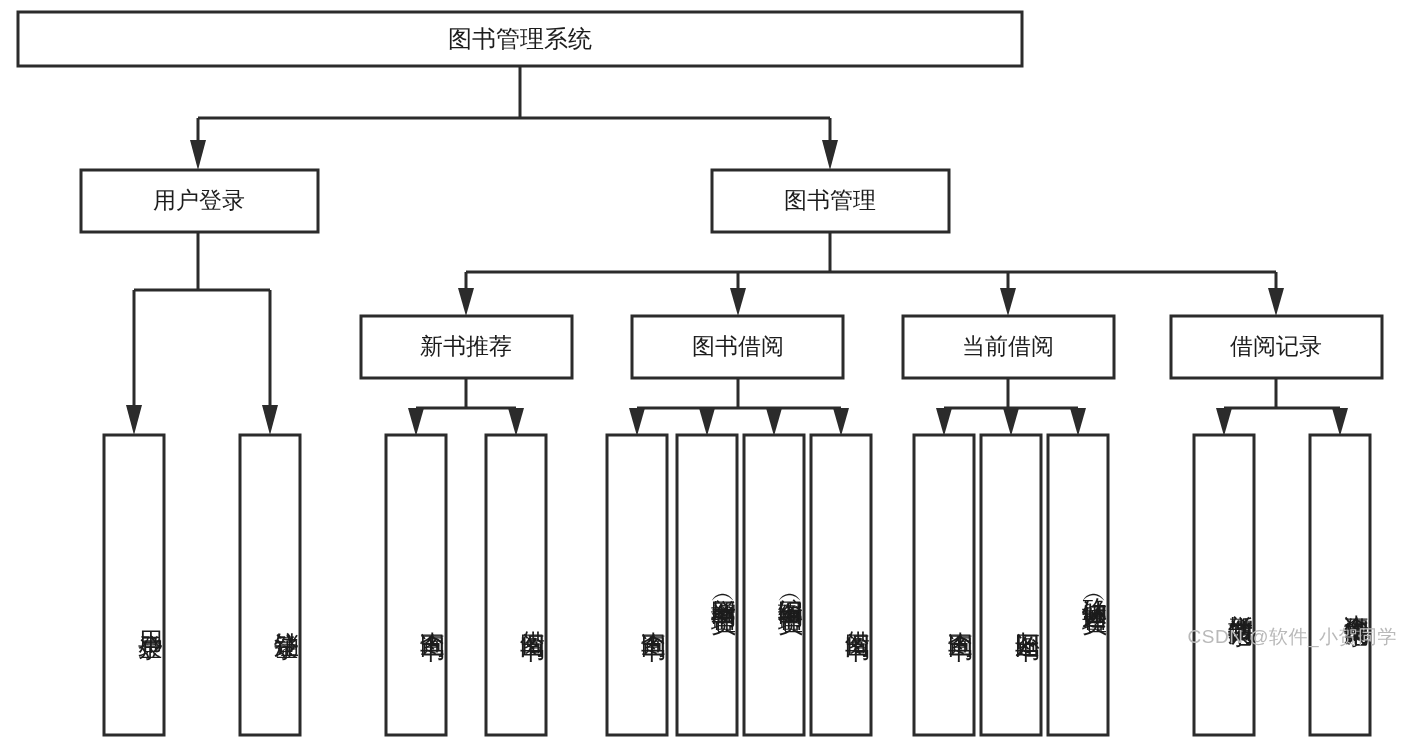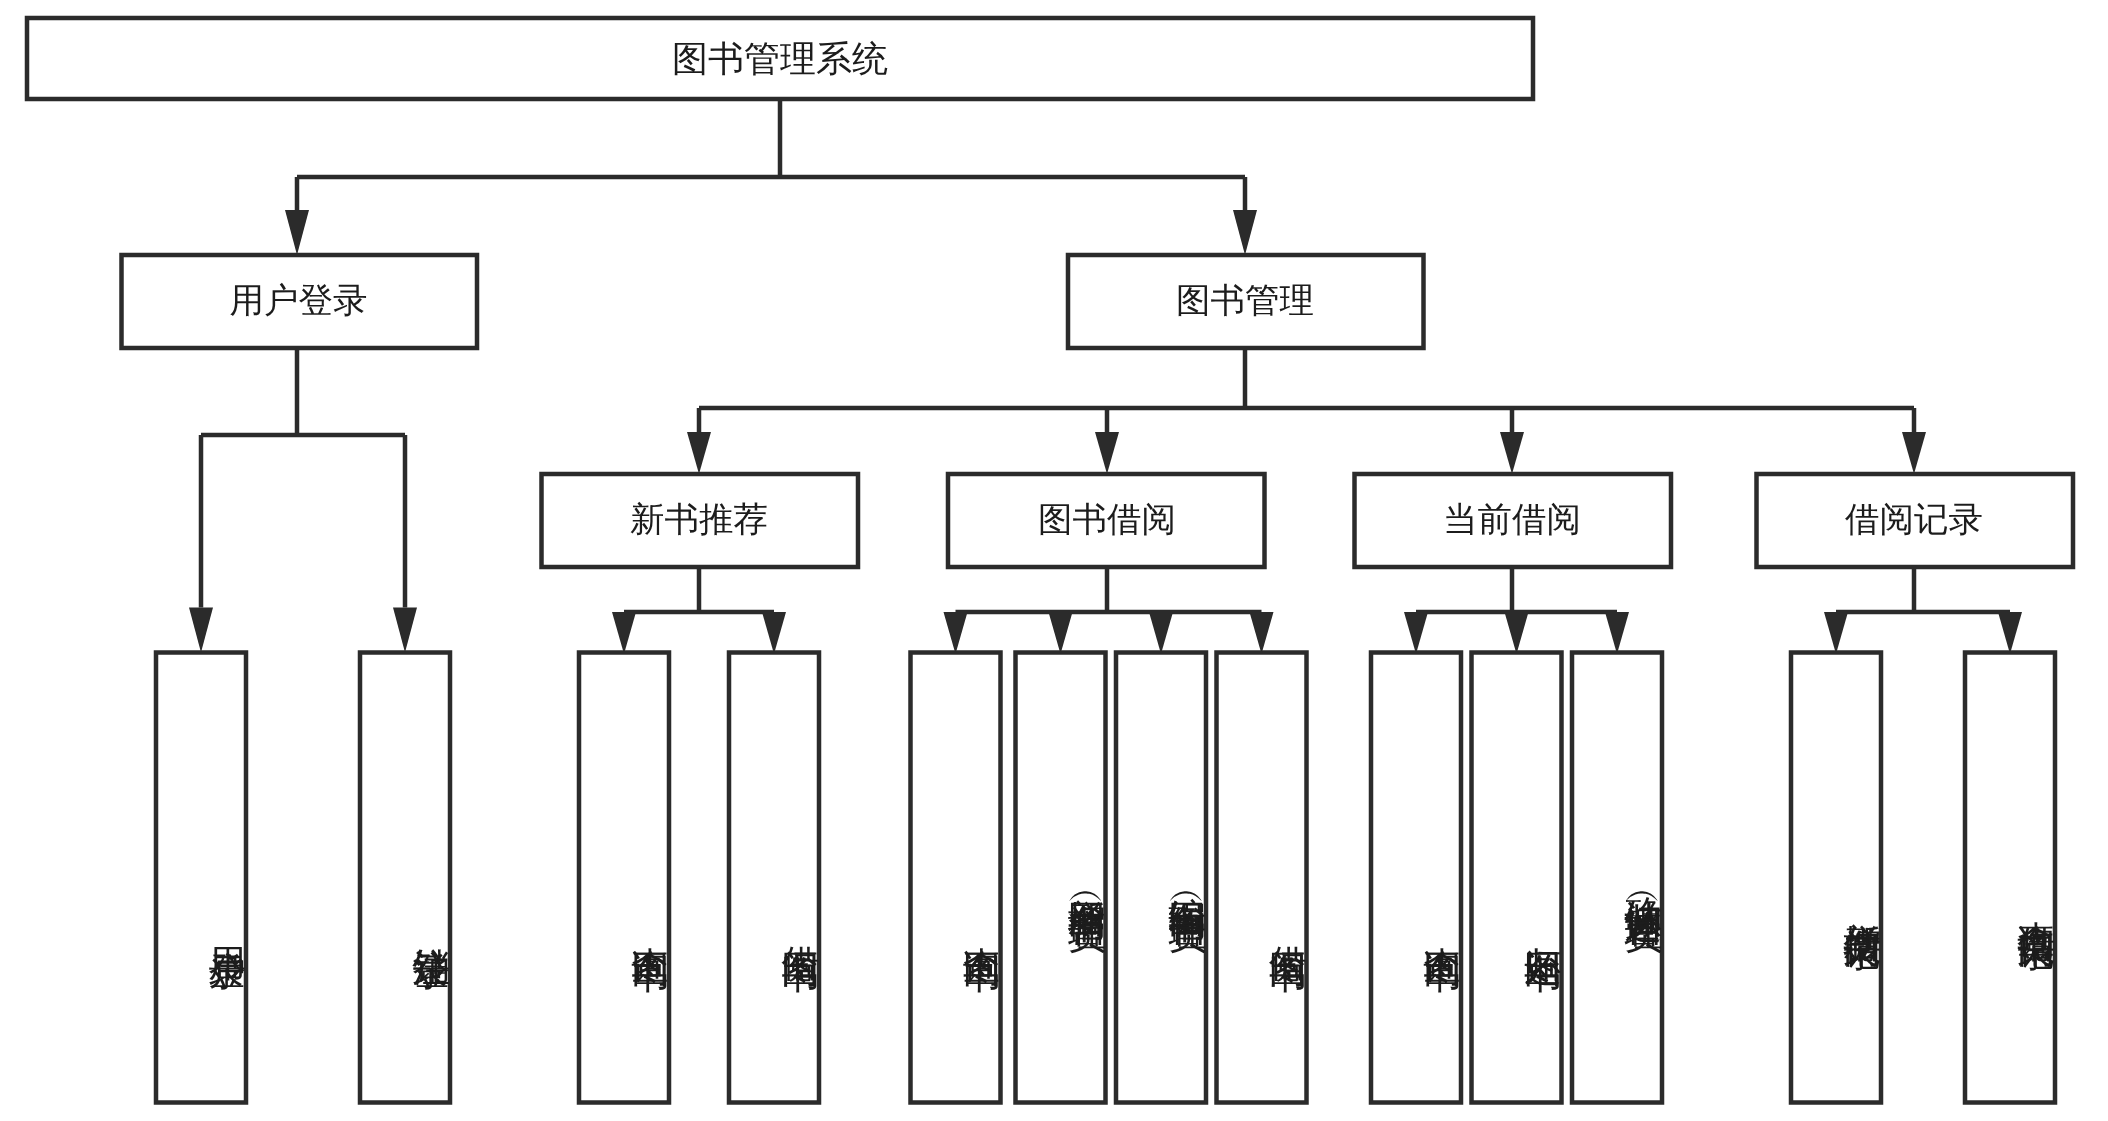--- a/index.html
+++ b/index.html
@@ -208,14 +208,15 @@
   <div class="leaf-label-wrap" style="left:744px; top:443px; width:60px; height:288px;">编辑图书（管理员）</div>
   <div class="leaf-label-wrap" style="left:811px; top:500px; width:60px; height:230px;">借阅图书</div>
 
   <div class="leaf-label-wrap" style="left:914px; top:500px; width:60px; height:230px;">查询图书</div>
   <div class="leaf-label-wrap" style="left:981px; top:500px; width:60px; height:230px;">归还图书</div>
   <div class="leaf-label-wrap" style="left:1048px; top:443px; width:60px; height:288px;">确认归还（管理员）</div>
 
   <div class="leaf-label-wrap" style="left:1194px; top:470px; width:60px; height:260px;">新增借阅记录</div>
   <div class="leaf-label-wrap" style="left:1310px; top:470px; width:60px; height:260px;">查询借阅记录</div>
 
+  <div class="watermark">CSDN @软件_小贺同学</div>
 
 </div>
 
 </body></html>

